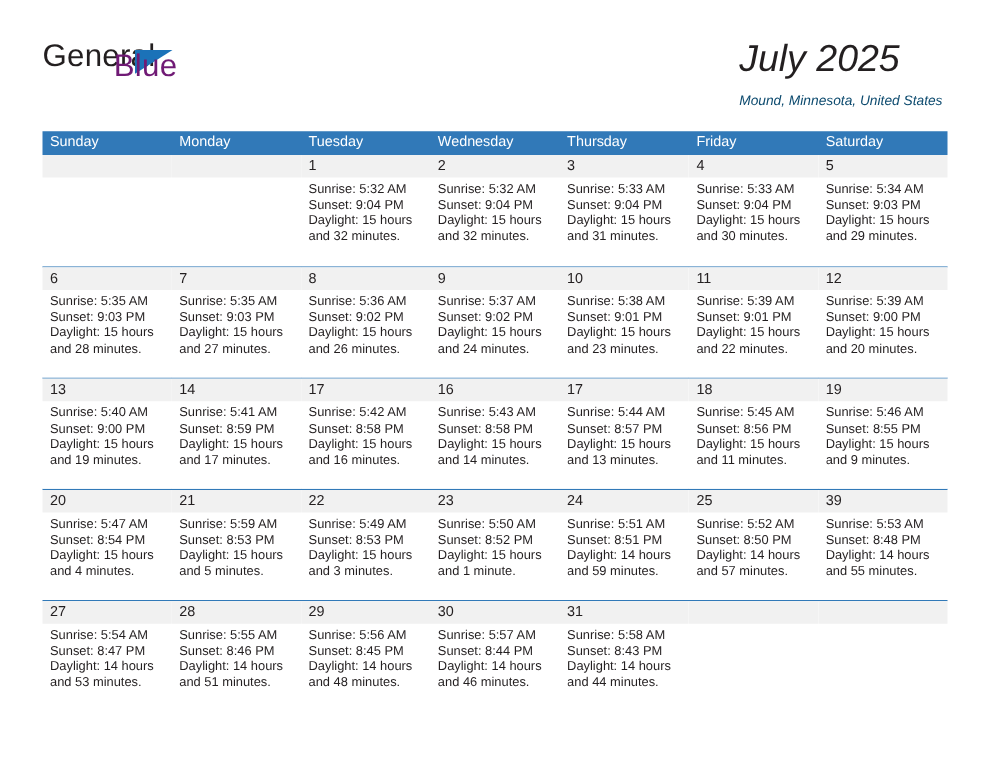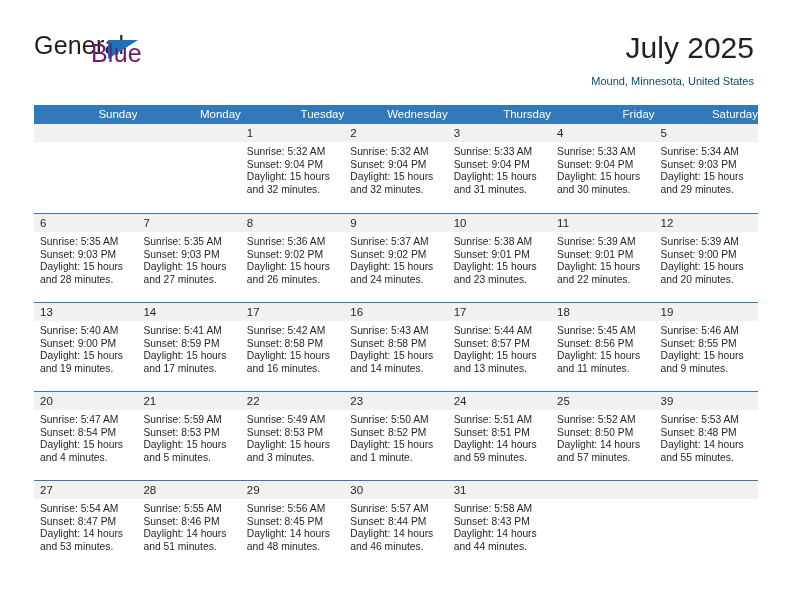--- a/index.html
+++ b/index.html
@@ -65,21 +65,22 @@
     line-height: 27px;
     letter-spacing: .2px;
     color: #701a75;
     font-family: "Liberation Sans", sans-serif;
   }
 
   .title-block {
     position: absolute;
     right: 0;
     top: 0;
-    text-align: right;
+    text-align: left;
+    font-style: italic;
   }
   .cal-title {
     font-size: 30px;
     line-height: 36px;
     color: #231f20;
     font-weight: normal;
     white-space: nowrap;
   }
   .cal-subtitle {
     margin-top: 7px;
@@ -94,21 +95,20 @@
     position: absolute;
     left: 34px;
     top: 105px;
     width: 724px;
   }
 
   .weekday-row {
     display: flex;
     background: #3179b8;
     height: 19px;
-    text-align: right;
   }
   .weekday {
     flex: 1 1 0;
     min-width: 0;
     color: #ffffff;
     font-size: 11.5px;
     line-height: 19px;
     padding-left: 6px;
     box-sizing: border-box;
     white-space: nowrap;

